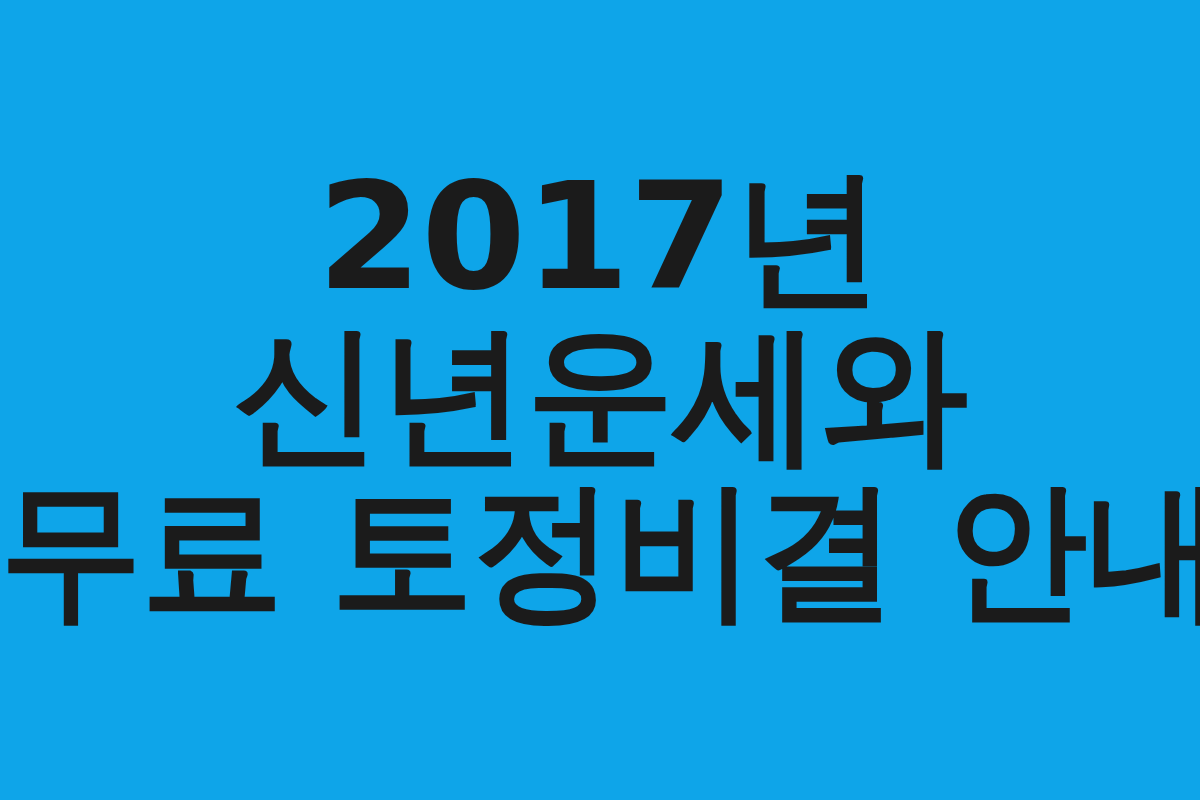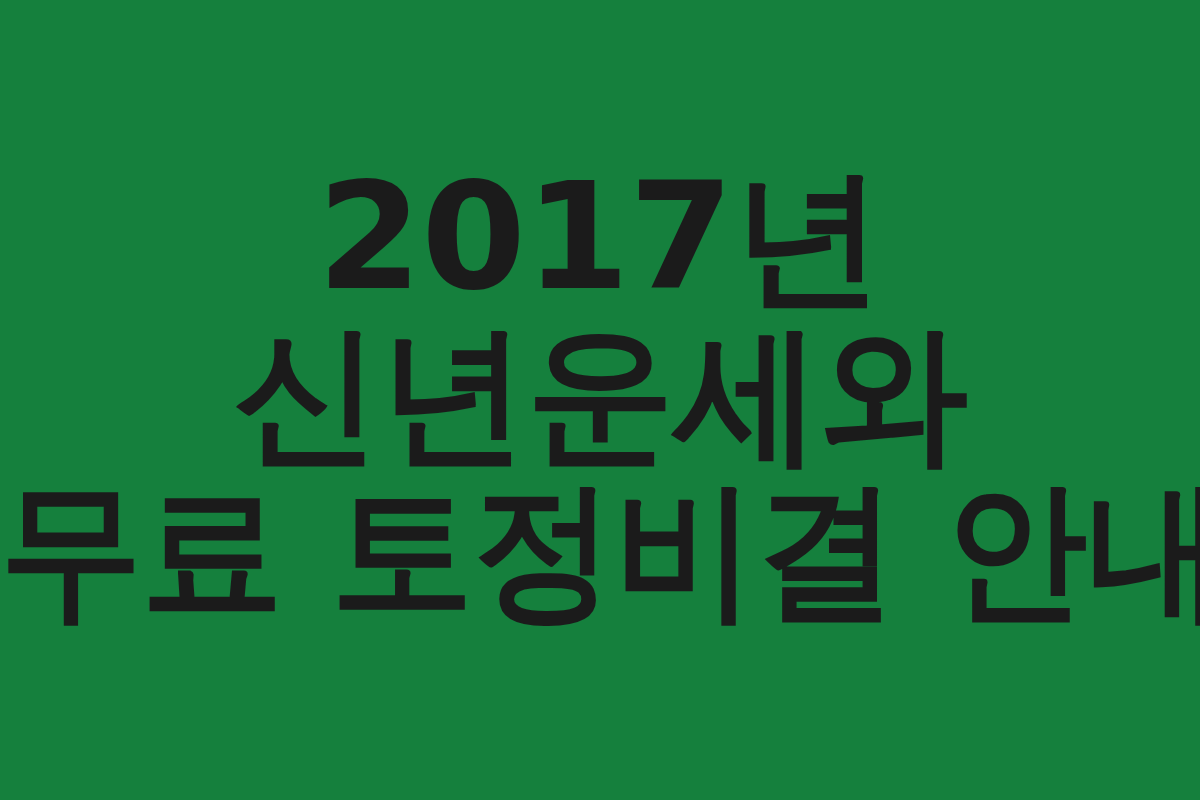--- a/index.html
+++ b/index.html
@@ -17,21 +17,21 @@
 
   #banner {
     position: relative;
     width: 1200px;
     height: 800px;
     box-sizing: border-box;
     display: flex;
     flex-direction: column;
     align-items: center;
     justify-content: center;
-    background: #15803d;
+    background: #0ea5e9;
     overflow: hidden;
   }
 
   .headline-block {
     display: flex;
     flex-direction: column;
     align-items: center;
     justify-content: center;
     width: 100%;
     

